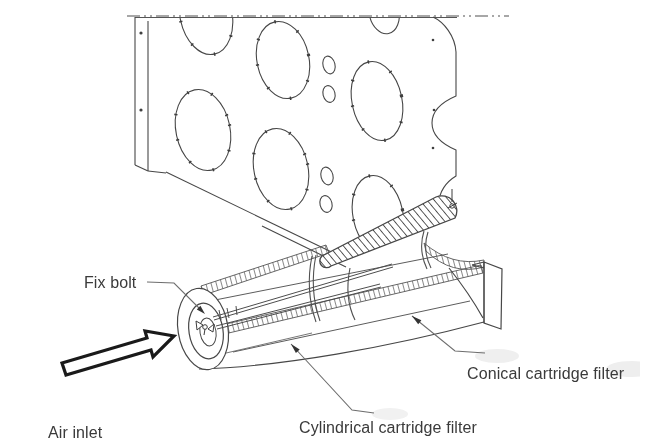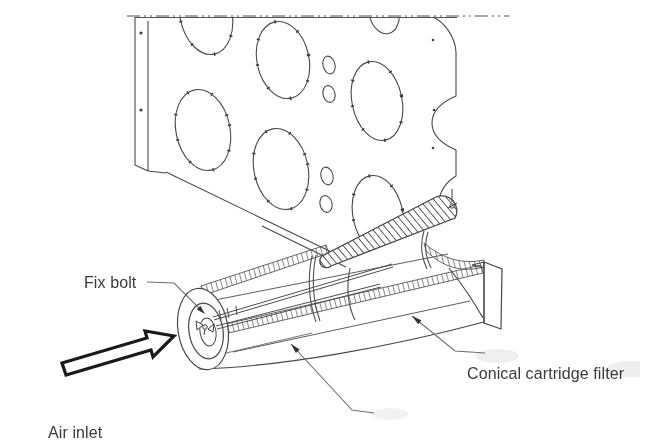--- a/index.html
+++ b/index.html
@@ -198,13 +198,14 @@
 
     <g stroke="var(--leader)" stroke-width="1.1" fill="none">
       <polyline points="412,316 455,351 485,353"></polyline>
       <polygon points="412,316 421.4,320.3 418.2,324.3" fill="#333" stroke="none"></polygon>
     </g>
   </svg>
 
   <div class="lbl" style="left:84px;  top:273px;">Fix bolt</div>
   <div class="lbl" style="left:48px;  top:387px;margin-top:36px;">Air inlet</div>
   <div class="lbl" style="left:467px; top:364px;">Conical cartridge filter</div>
+  <div class="lbl" style="left:299px; top:418px;">Cylindrical cartridge filter</div>
 </div>
 
 </body></html>

